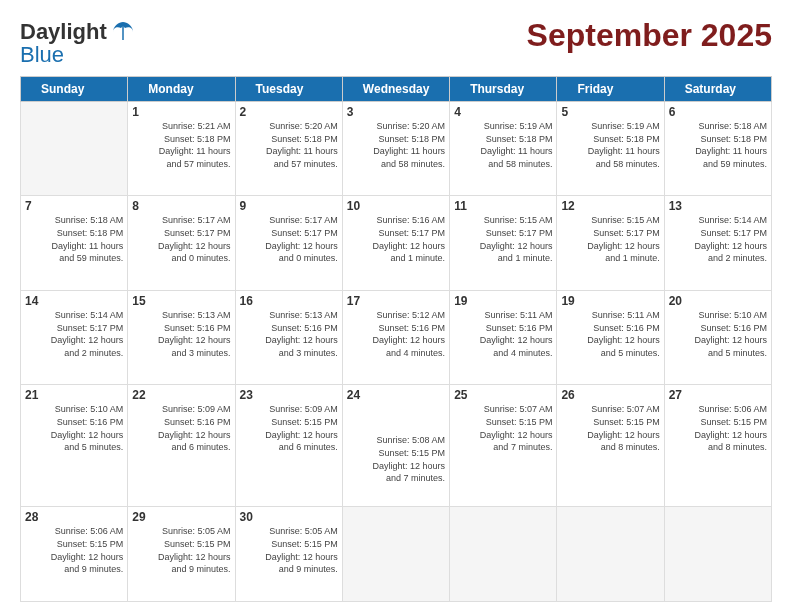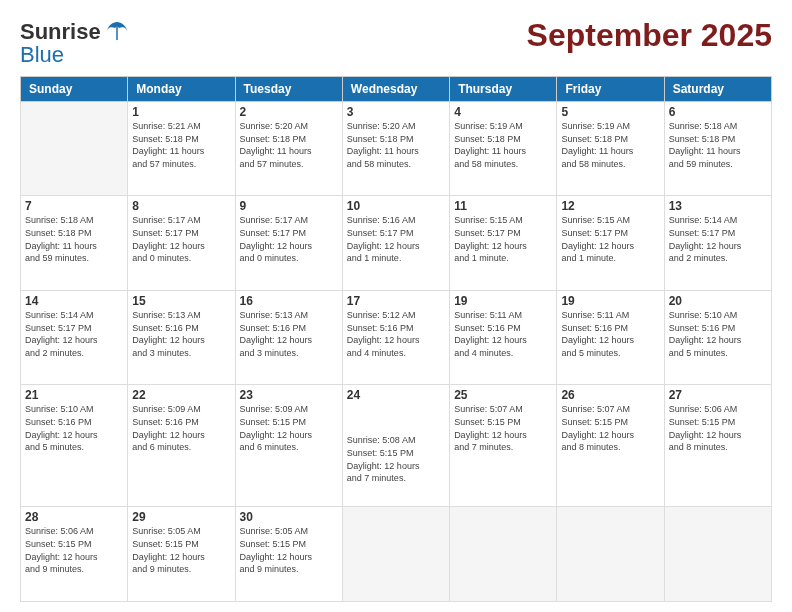--- a/index.html
+++ b/index.html
@@ -51,21 +51,21 @@
       flex: 1;
       border-collapse: collapse;
       width: 100%;
       table-layout: fixed;
     }
     .calendar th {
       background: #1a6faf;
       color: #fff;
       font-size: 12px;
       font-weight: bold;
-      padding: 5px 8px;
+      padding: 5px 20px;
       text-align: left;
       border: 1px solid #ccc;
     }
     .calendar td {
       vertical-align: top;
       border: 1px solid #ddd;
       padding: 3px 4px;
       font-size: 9.5px;
       color: #333;
       height: 80px;
@@ -78,32 +78,33 @@
       font-size: 12px;
       font-weight: bold;
       color: #333;
       display: block;
       margin-bottom: 1px;
     }
     .day-info {
       font-size: 9px;
       color: #444;
       line-height: 1.4;
+      text-align: right;
     }
   </style>
 </head>
 <body>
 
 <div class="page">
   <div class="header">
     <div class="logo">
       <div class="logo-row">
         <div style="display:flex;flex-direction:column;align-items:flex-start;">
           <div style="display:flex;align-items:center;gap:2px;">
-            <span style="font-size:22px;font-weight:bold;color:#333;">Sunrise</span>
+            <span style="font-size:22px;font-weight:bold;color:#333;">Daylight</span>
             <svg width="28" height="28" viewBox="0 0 28 28">
               <path d="M14 4 C18 4, 24 8, 24 14 C24 10, 20 8, 16 10 L14 8 L12 10 C8 8, 4 10, 4 14 C4 8, 10 4, 14 4Z" fill="#1a6faf"></path>
               <path d="M14 8 L14 22" stroke="#1a6faf" stroke-width="1.5" fill="none"></path>
             </svg>
           </div>
           <span style="font-size:22px;font-weight:normal;color:#1a6faf;margin-top:-4px;">Blue</span>
         </div>
       </div>
     </div>
     <div class="title-block">

